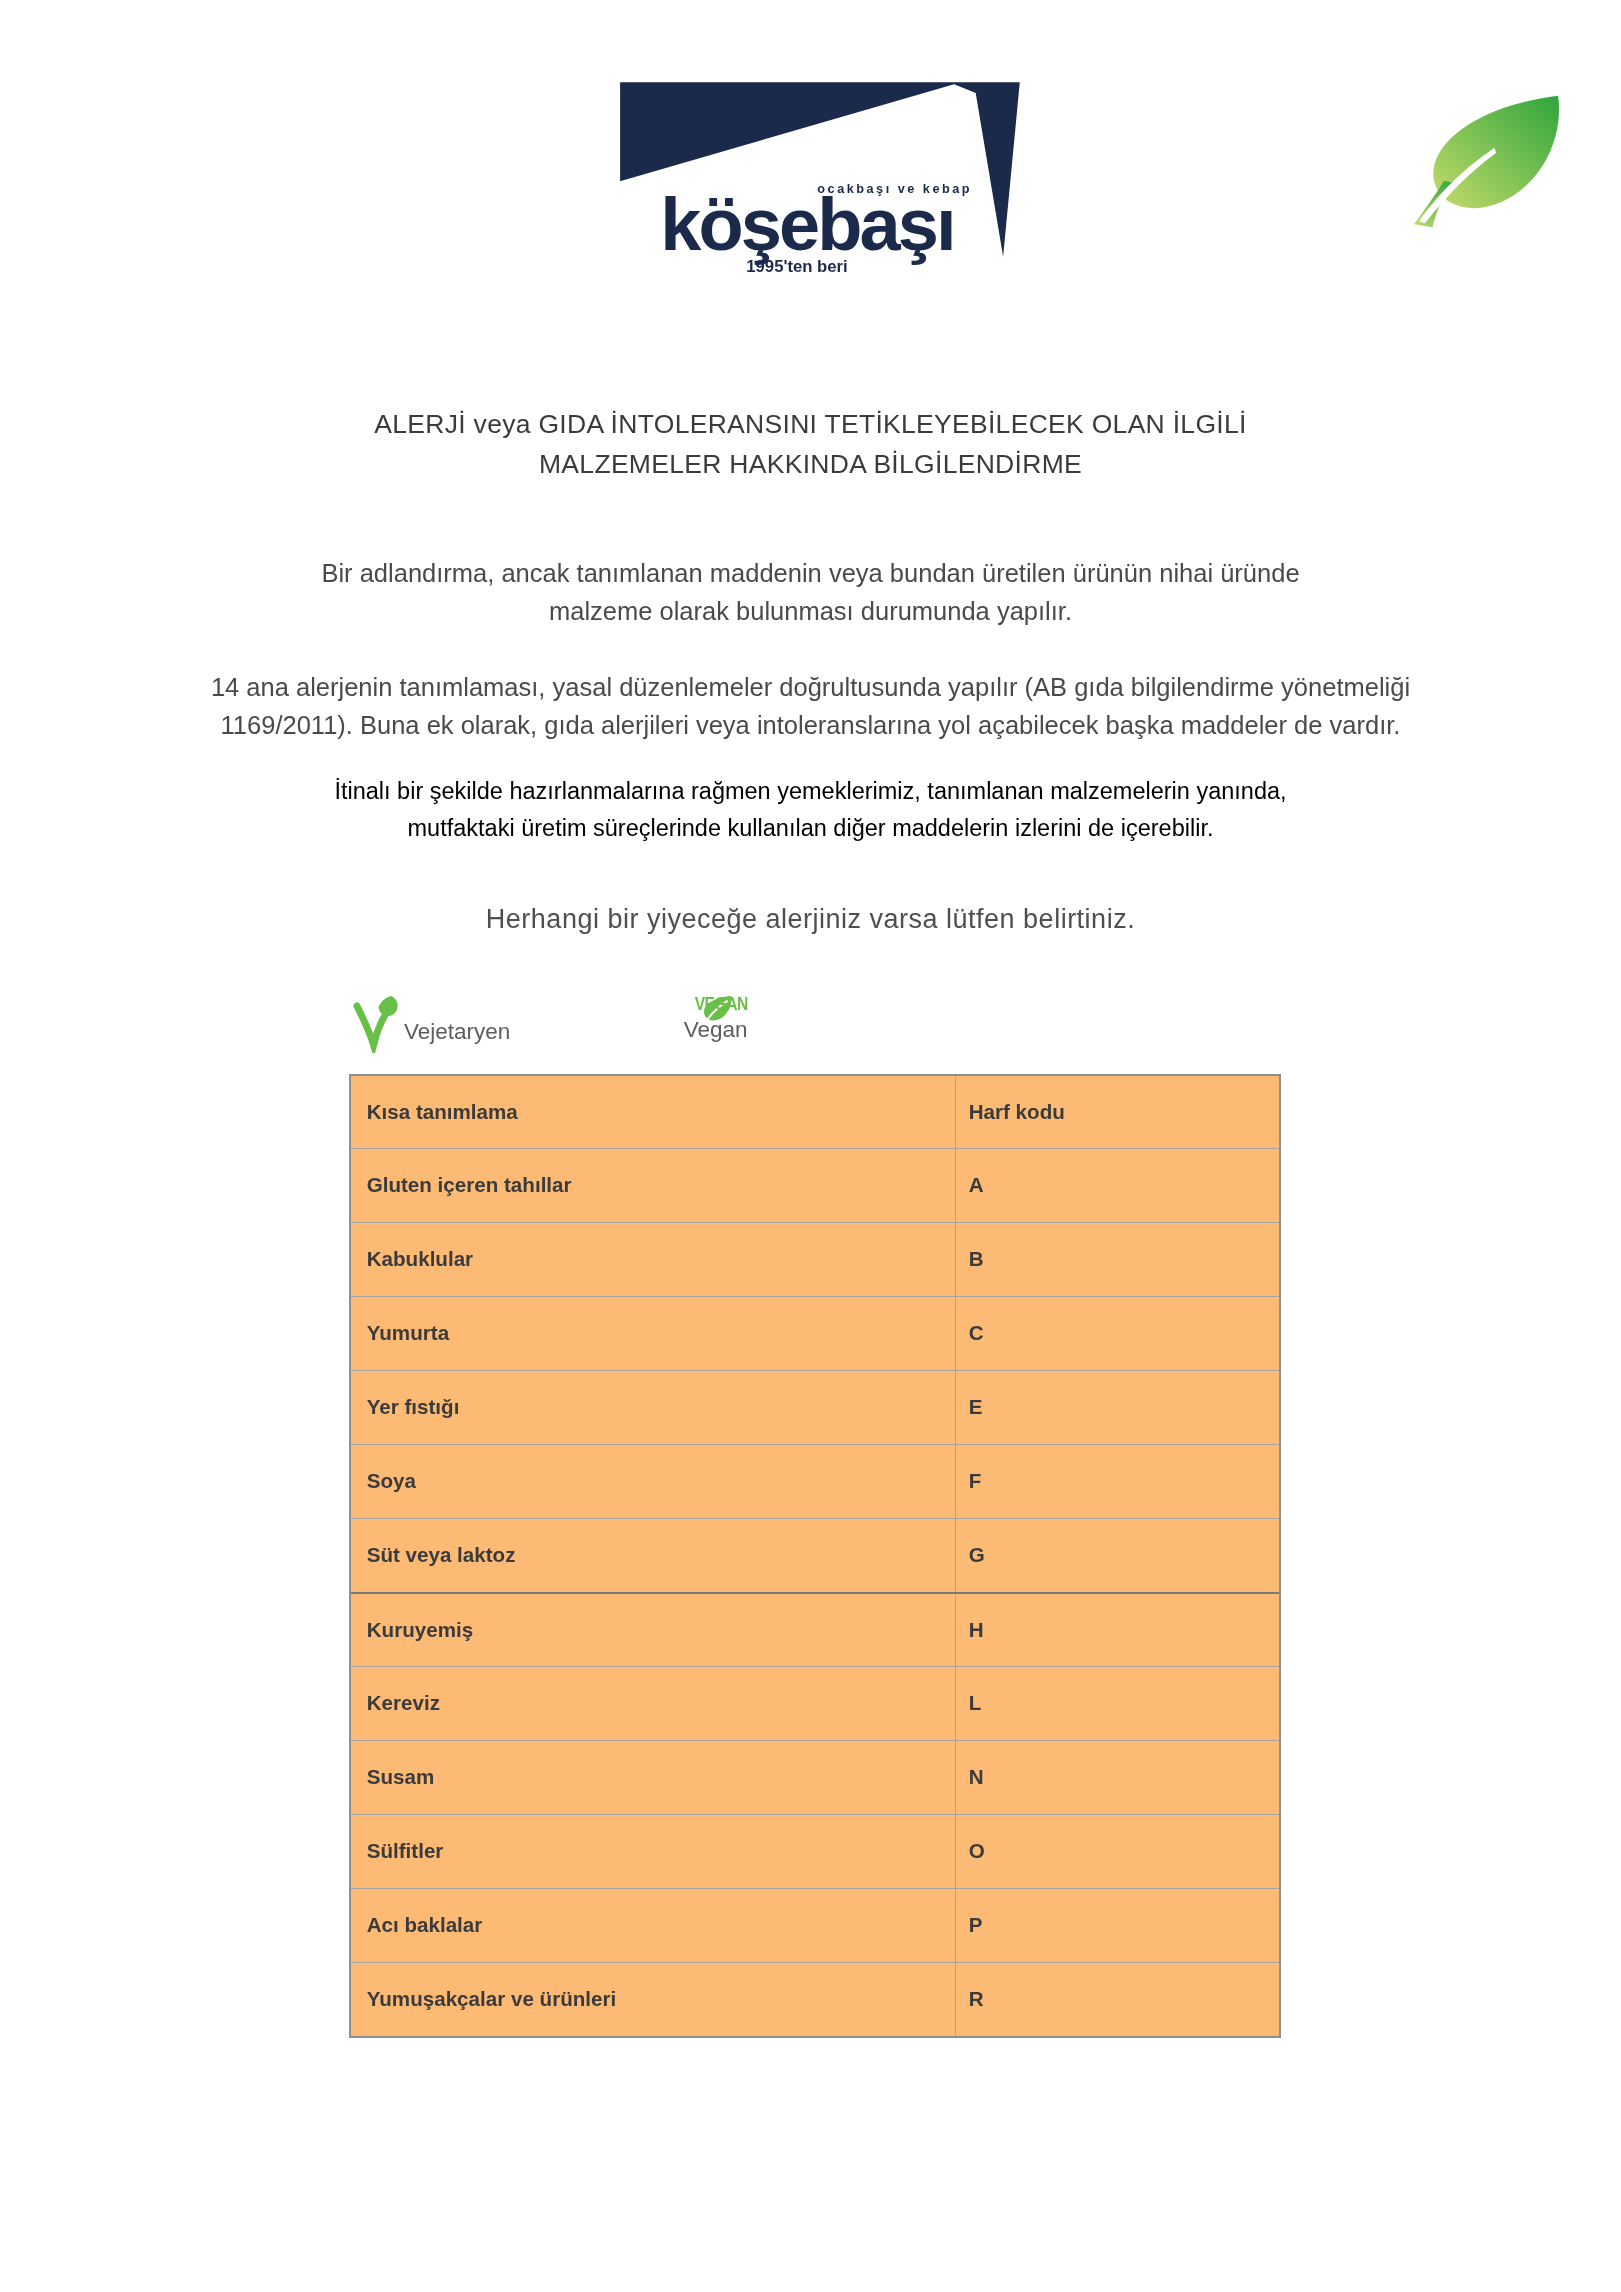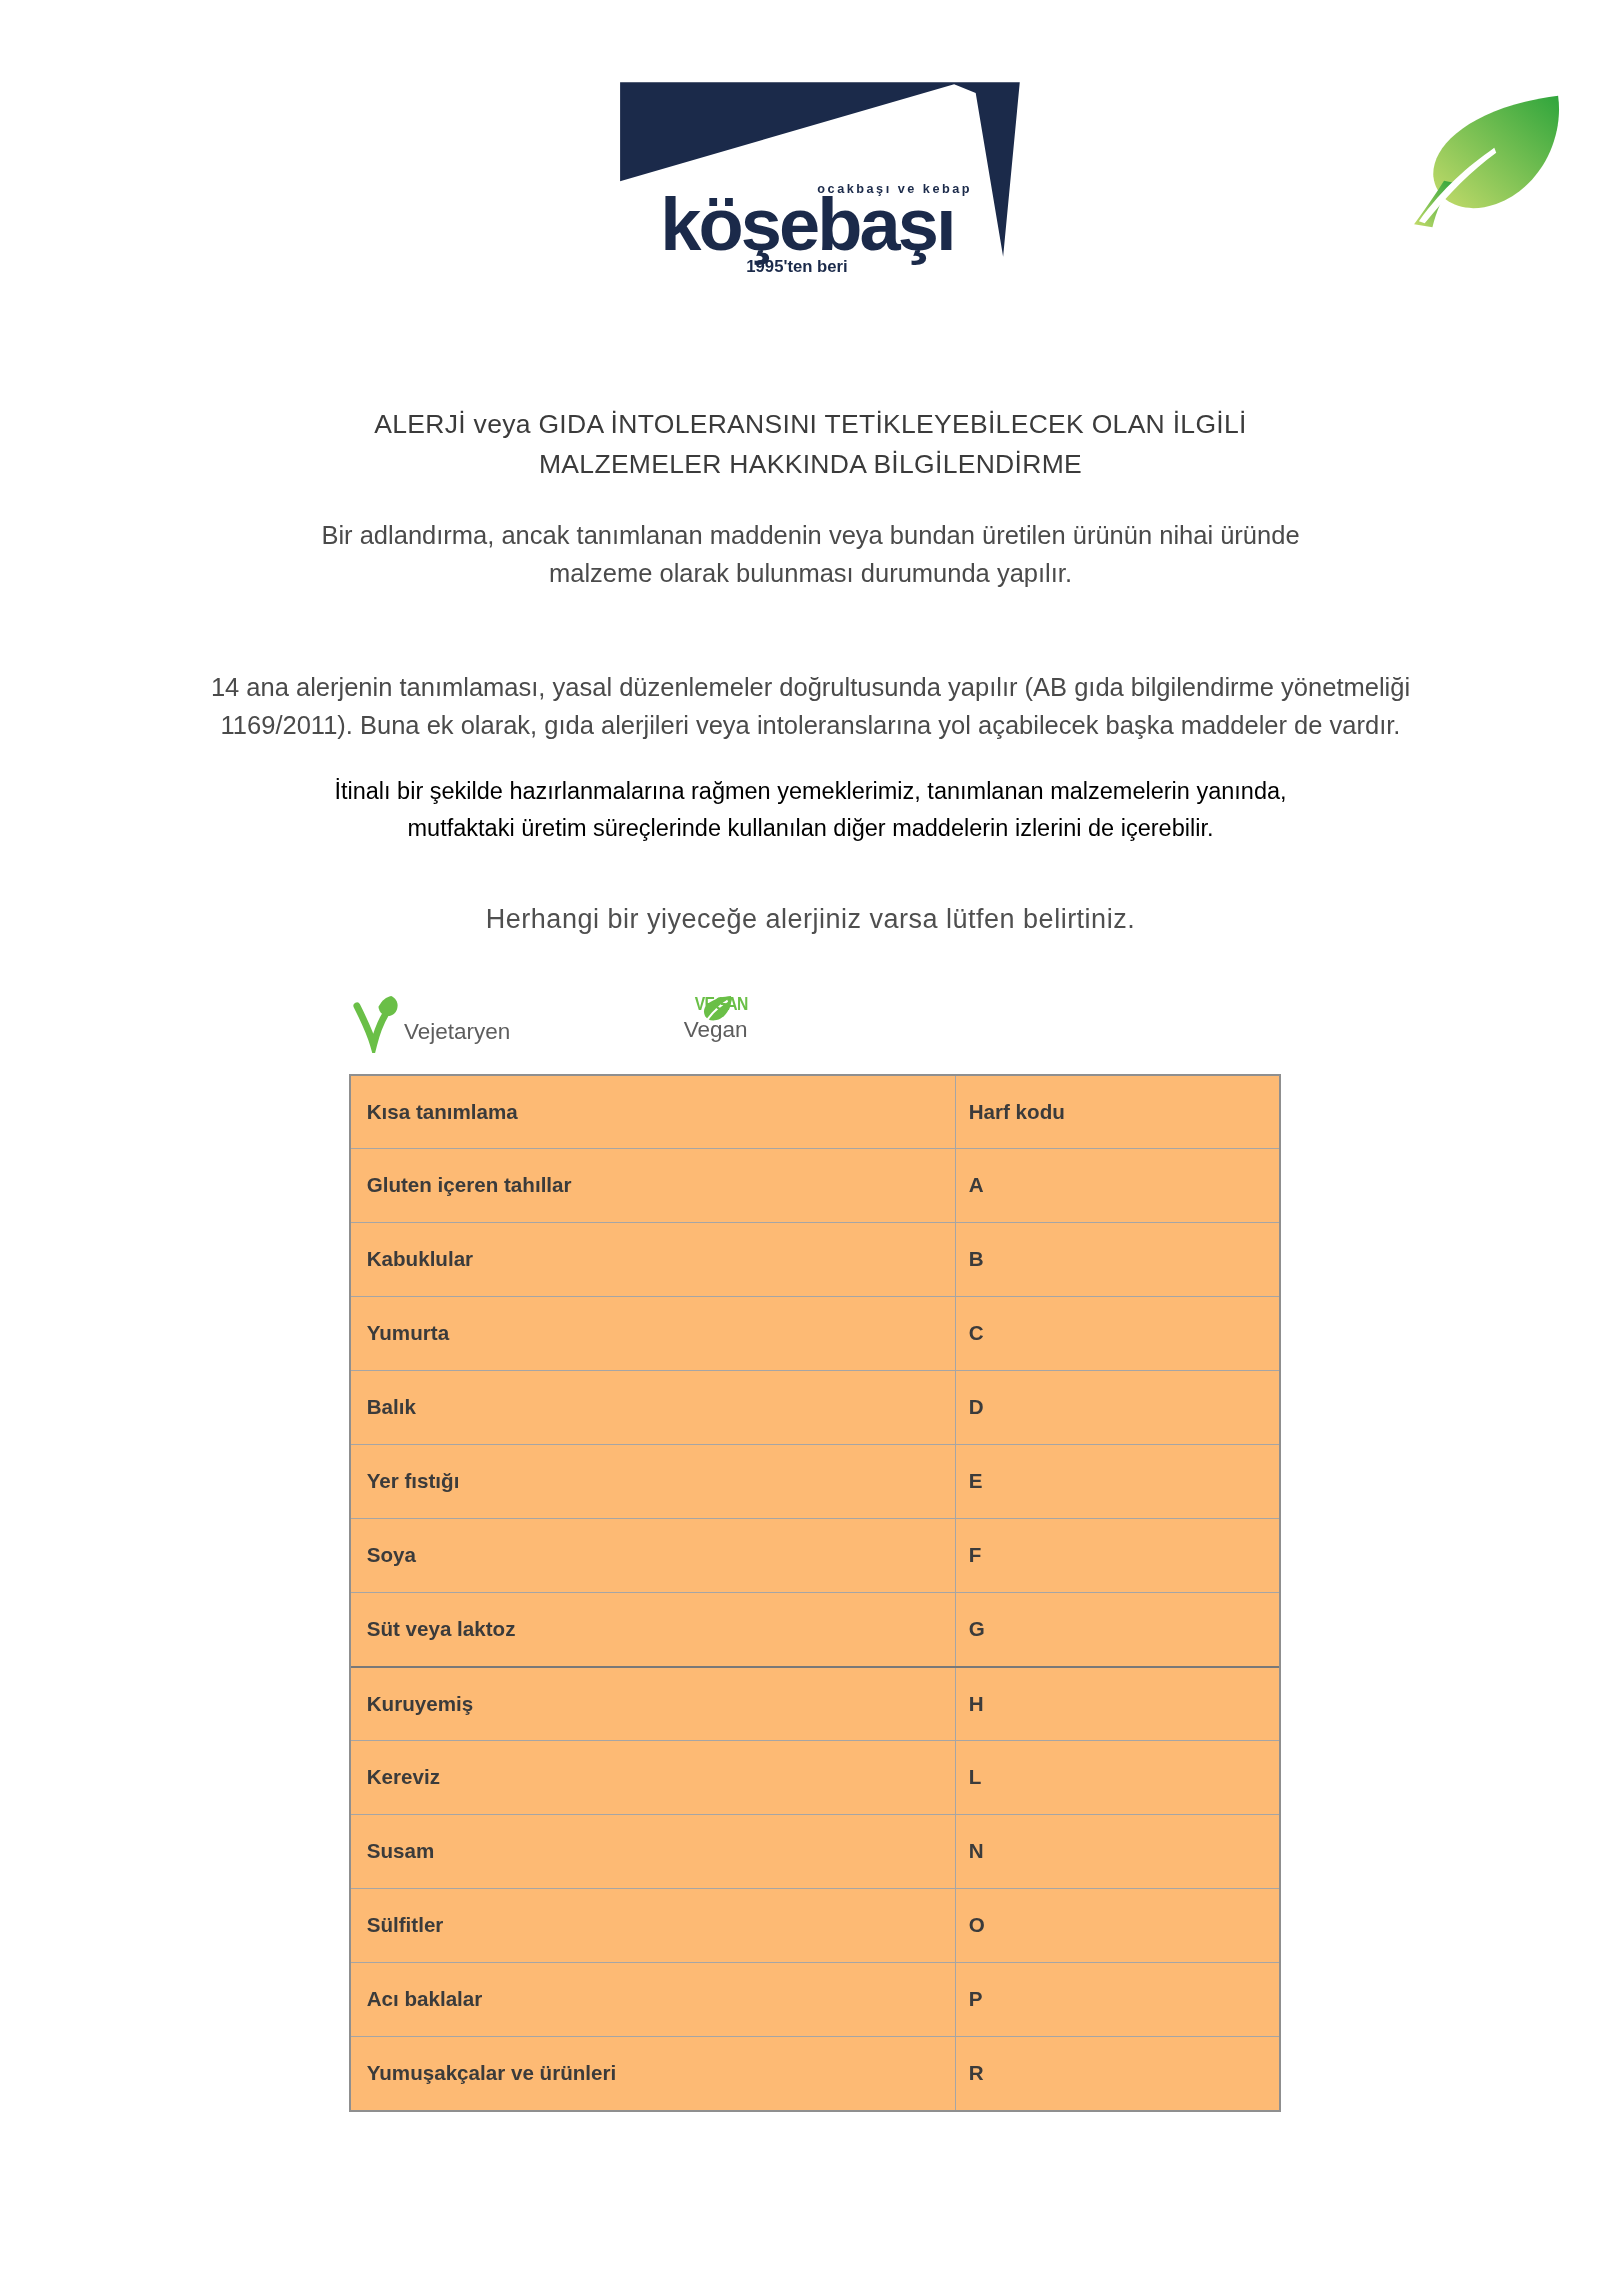--- a/index.html
+++ b/index.html
@@ -35,21 +35,21 @@
   
   .leaf-wrap{position:absolute;left:1411px;top:86px;width:155px;height:145px;}
   
   .title{
     position:absolute;left:0;top:404px;width:100%;
     text-align:center;
     font-size:26.5px;line-height:40px;color:#3b3b3b;
     letter-spacing:0.3px;
   }
   .para1{
-    position:absolute;left:0;top:516px;width:100%;
+    position:absolute;left:0;top:554px;width:100%;
     text-align:center;
     font-size:25.5px;line-height:38px;color:#4a4a4a;
   }
   .para2{
     position:absolute;left:0;top:668px;width:100%;
     text-align:center;
     font-size:25.5px;line-height:38px;color:#4a4a4a;
   }
   .para3{
     position:absolute;left:0;top:773px;width:100%;
@@ -170,24 +170,20 @@
     </div>
     <div class="trow">
       <div class="cell c1">Kabuklular</div>
       <div class="cell c2">B</div>
     </div>
     <div class="trow">
       <div class="cell c1">Yumurta</div>
       <div class="cell c2">C</div>
     </div>
     <div class="trow">
-      <div class="cell c1">Balık</div>
-      <div class="cell c2">D</div>
-    </div>
-    <div class="trow">
       <div class="cell c1">Yer fıstığı</div>
       <div class="cell c2">E</div>
     </div>
     <div class="trow">
       <div class="cell c1">Soya</div>
       <div class="cell c2">F</div>
     </div>
     <div class="trow">
       <div class="cell c1">Süt veya laktoz</div>
       <div class="cell c2">G</div>

